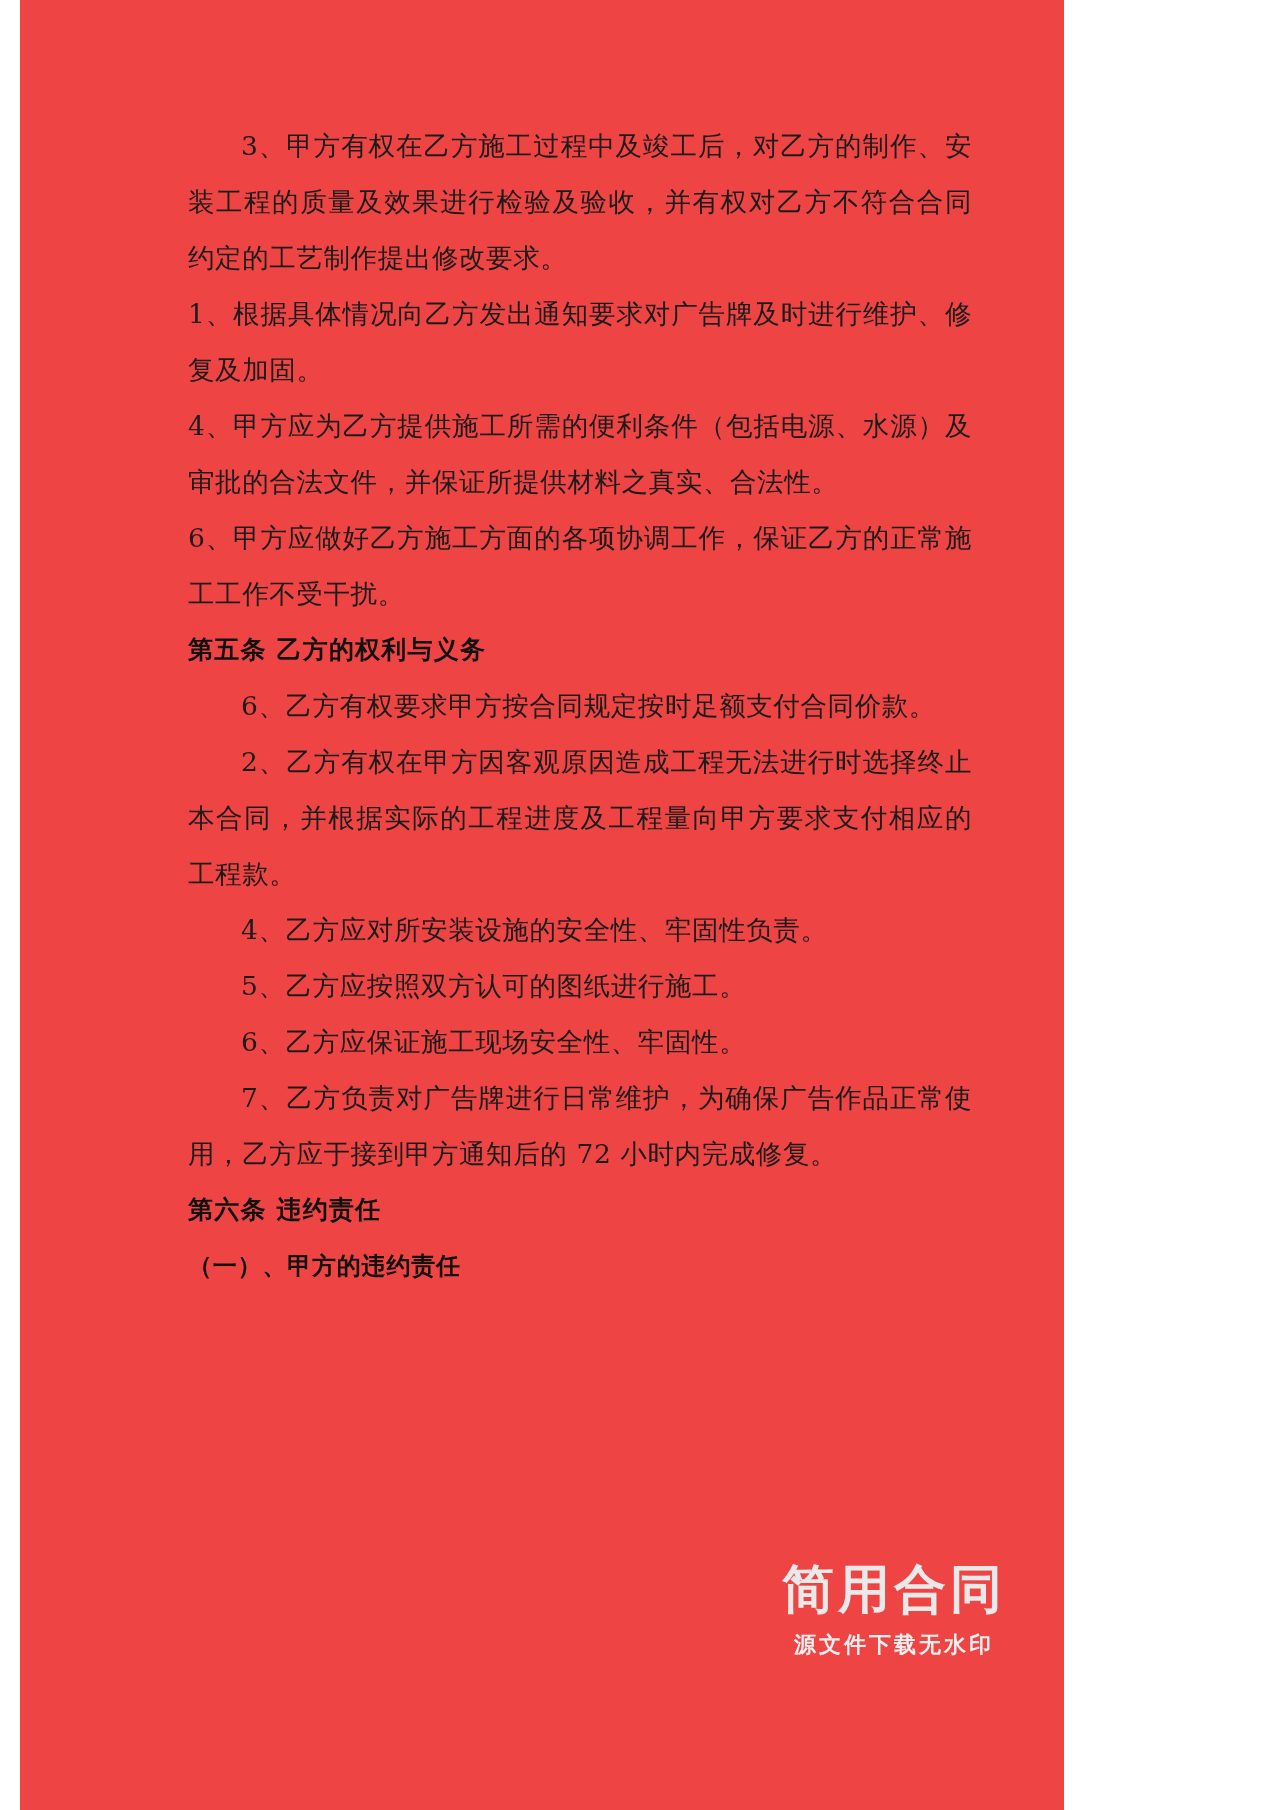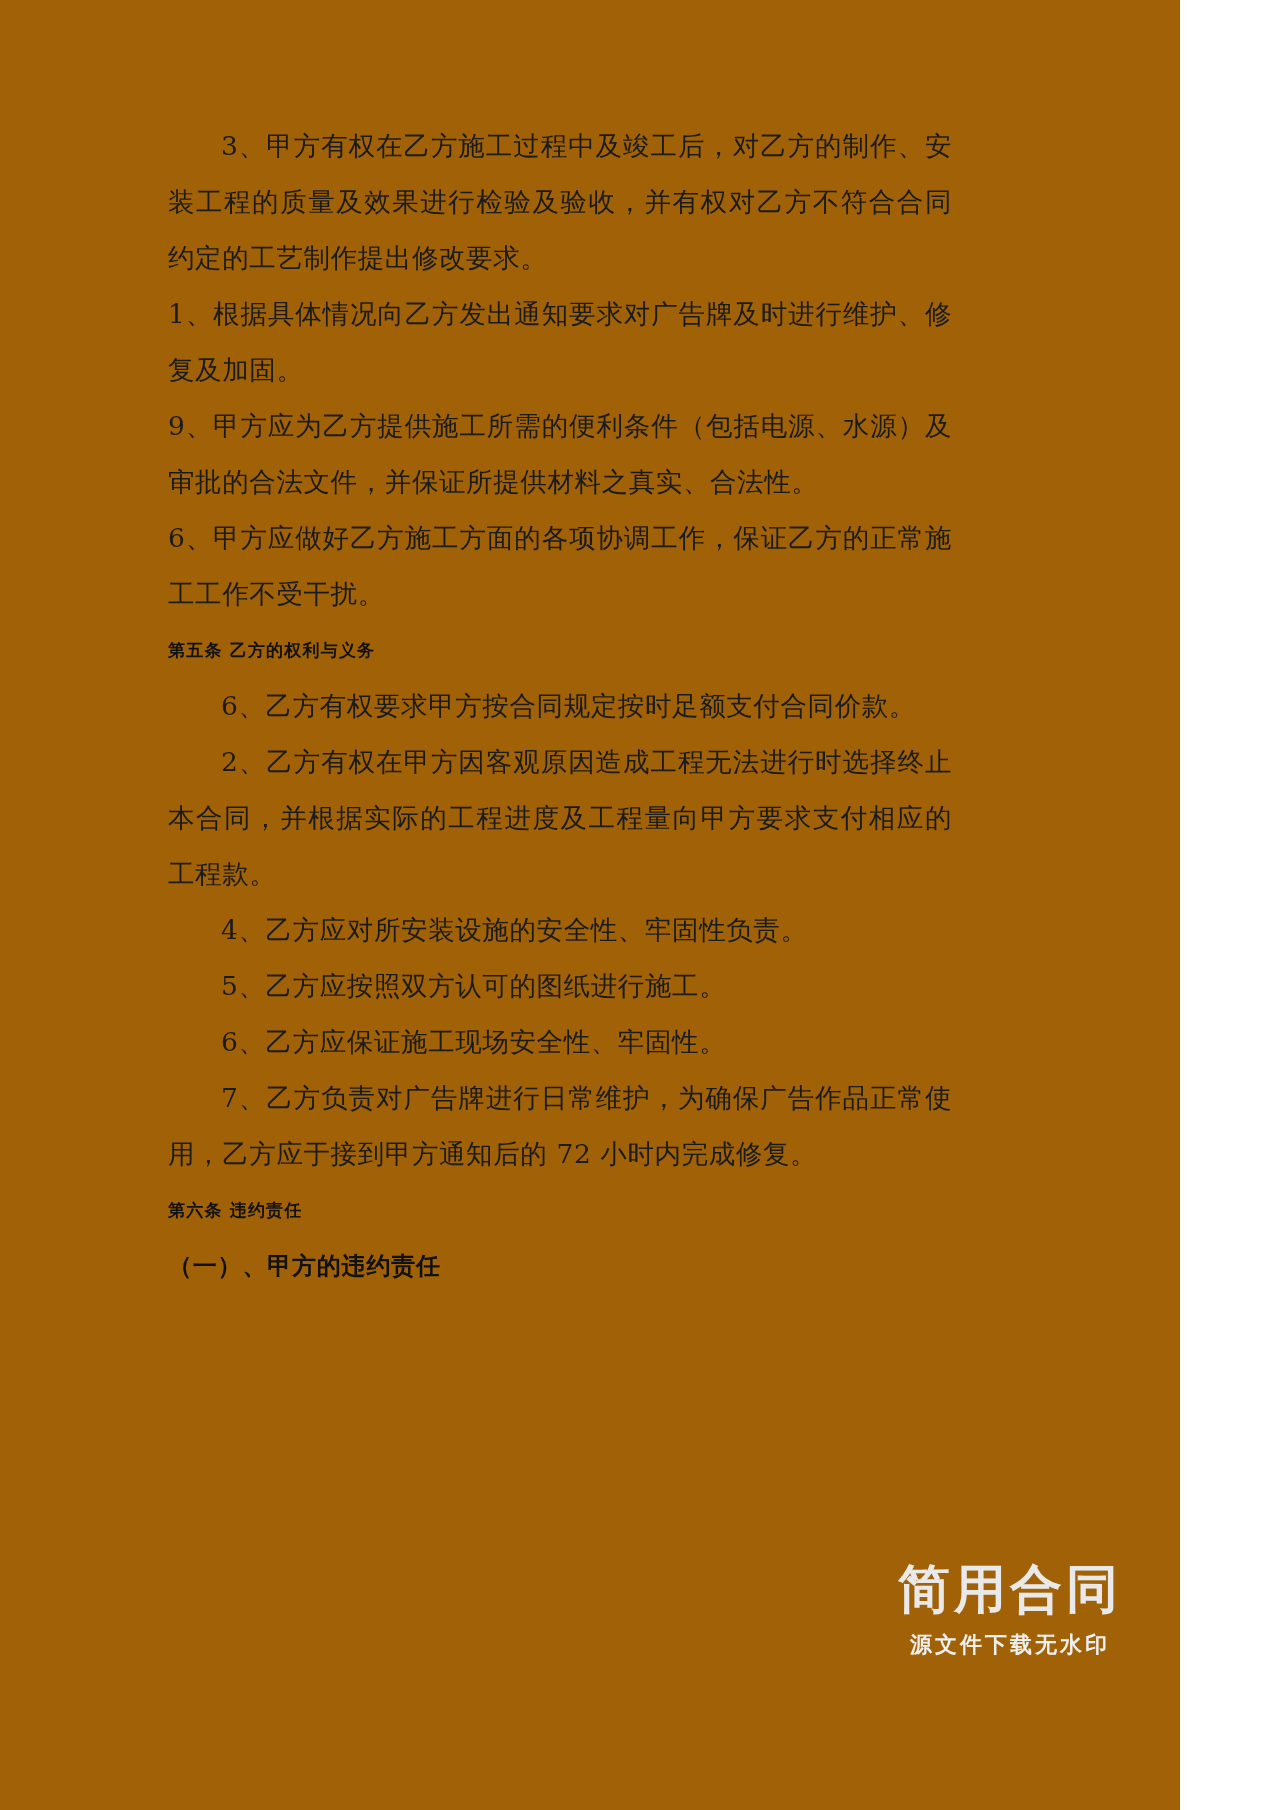--- a/index.html
+++ b/index.html
@@ -5,25 +5,26 @@
   html, body {
     margin: 0;
     padding: 0;
     background: #ffffff;
   }
   body {
     font-family: "DejaVu Serif", "Liberation Serif", serif;
   }
   .page {
     position: relative;
-    width: 1180px;
+    width: 1044px;
     height: 1810px;
-    background: #a16207;
+    background: #ef4444;
     overflow: hidden;
     box-sizing: border-box;
+    margin-left: 20px;
   }
   .content {
     position: absolute;
     left: 168px;
     top: 118px;
     width: 784px;
   }
   
   .para {
     font-family: "DejaVu Serif", "Liberation Serif", serif;
@@ -38,21 +39,21 @@
     word-break: break-all;
   }
   .para.indent {
     text-indent: 2em;
   }
   .para.noindent {
     text-indent: 0;
   }
   .heading {
     font-family: "DejaVu Sans", "Liberation Sans", sans-serif;
-    font-size: 17px;
+    font-size: 25px;
     font-weight: bold;
     line-height: 56px;
     color: #111111;
     letter-spacing: 1.2px;
     margin: 0;
     text-indent: 0;
   }
   .subheading {
     font-family: Liberation Sans, sans-serif;
     font-size: 24px;
@@ -94,21 +95,21 @@
 <body>
 
 <div class="page">
 
   <div class="content">
 
     <p class="para indent">3、甲方有权在乙方施工过程中及竣工后，对乙方的制作、安装工程的质量及效果进行检验及验收，并有权对乙方不符合合同约定的工艺制作提出修改要求。</p>
 
     <p class="para noindent">1、根据具体情况向乙方发出通知要求对广告牌及时进行维护、修复及加固。</p>
 
-    <p class="para noindent">9、甲方应为乙方提供施工所需的便利条件（包括电源、水源）及审批的合法文件，并保证所提供材料之真实、合法性。</p>
+    <p class="para noindent">4、甲方应为乙方提供施工所需的便利条件（包括电源、水源）及审批的合法文件，并保证所提供材料之真实、合法性。</p>
 
     <p class="para noindent">6、甲方应做好乙方施工方面的各项协调工作，保证乙方的正常施工工作不受干扰。</p>
 
 
     <h2 class="heading">第五条  乙方的权利与义务</h2>
 
     <p class="para indent">6、乙方有权要求甲方按合同规定按时足额支付合同价款。</p>
 
     <p class="para indent">2、乙方有权在甲方因客观原因造成工程无法进行时选择终止本合同，并根据实际的工程进度及工程量向甲方要求支付相应的工程款。</p>
 

